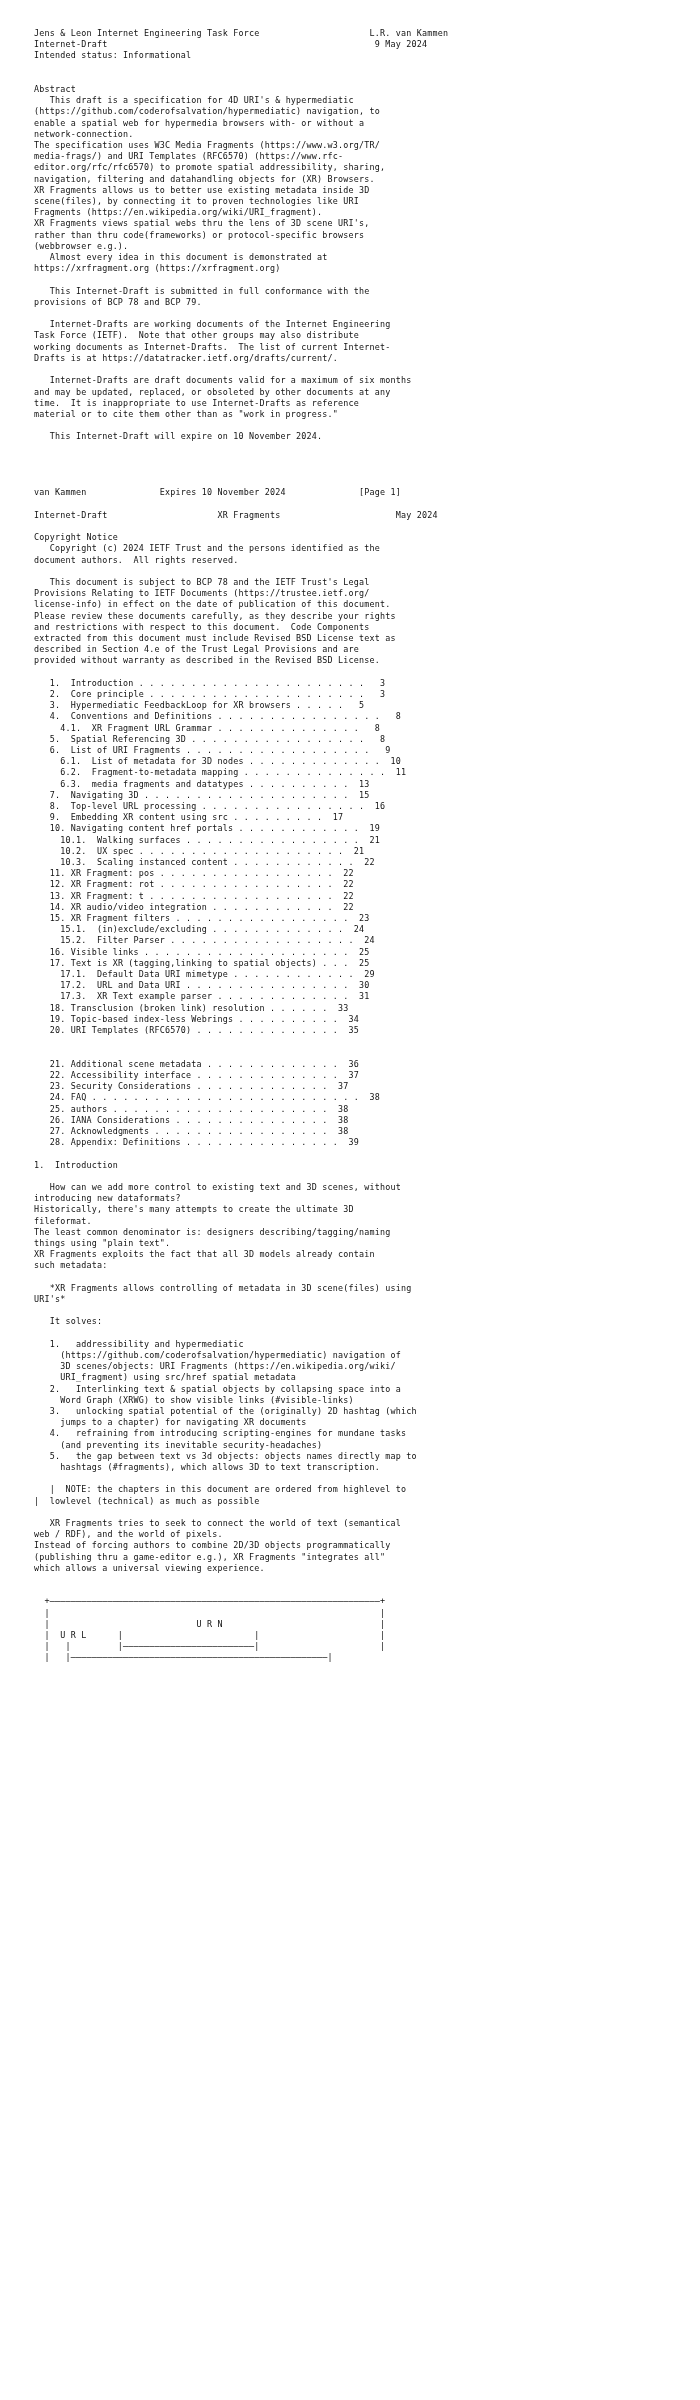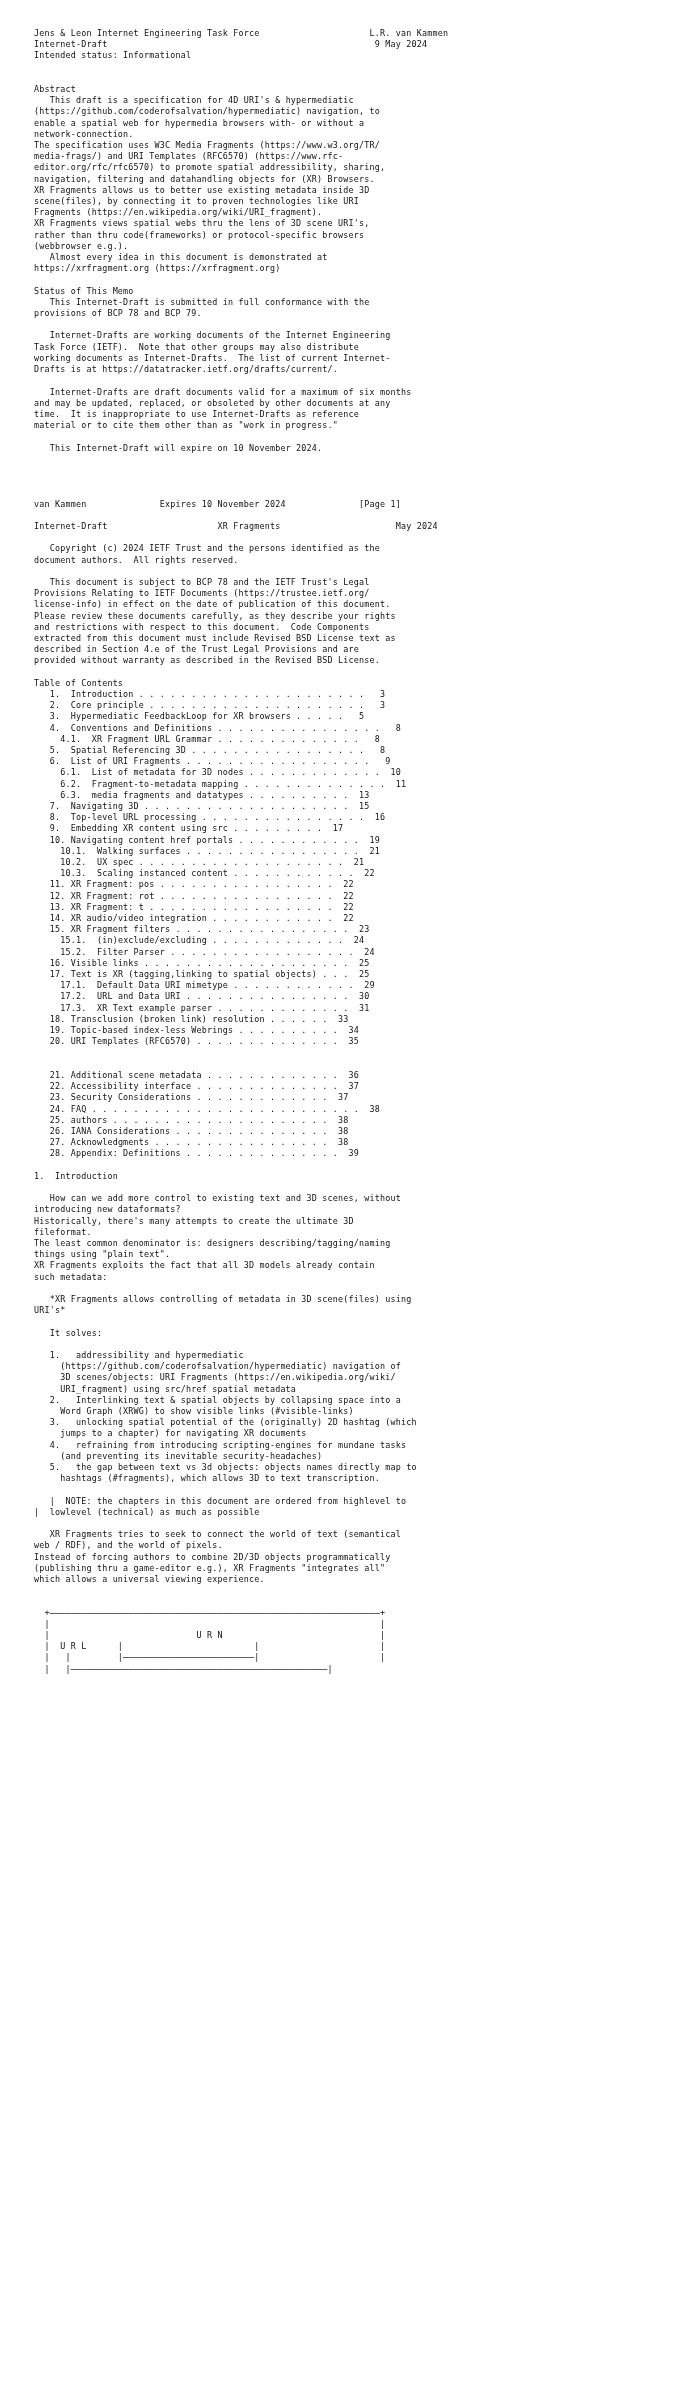--- a/index.html
+++ b/index.html
@@ -54,21 +54,20 @@
 Fragments (https://en.wikipedia.org/wiki/URI_fragment).
 XR Fragments views spatial webs thru the lens of 3D scene URI's,
 rather than thru code(frameworks) or protocol-specific browsers
 (webbrowser e.g.).</span>
 </pre>
   <pre class="doc">   <span>Almost every idea in this document is demonstrated at
 https://xrfragment.org (https://xrfragment.org)</span>
 
 </pre>
 
-  <pre class="doc">Status of This Memo</pre>
   <pre class="doc">   <span>This Internet-Draft is submitted in full conformance with the
 provisions of BCP 78 and BCP 79.</span>
 
    <span>Internet-Drafts are working documents of the Internet Engineering
 Task Force (IETF).  Note that other groups may also distribute
 working documents as Internet-Drafts.  The list of current Internet-
 Drafts is at https://datatracker.ietf.org/drafts/current/.</span>
 
    <span>Internet-Drafts are draft documents valid for a maximum of six months
 and may be updated, replaced, or obsoleted by other documents at any
@@ -81,35 +80,35 @@
 
 
 </pre>
 
   <pre class="doc"><span>van Kammen</span>              <span>Expires 10 November 2024</span>              <span>[Page 1]</span>
 
 <span>Internet-Draft</span>                     <span>XR Fragments</span>                      <span>May 2024</span>
 
 </pre>
 
+  <pre class="doc">Copyright Notice</pre>
   <pre class="doc">   <span>Copyright (c) 2024 IETF Trust and the persons identified as the
 document authors.  All rights reserved.</span>
 
    <span>This document is subject to BCP 78 and the IETF Trust's Legal
 Provisions Relating to IETF Documents (https://trustee.ietf.org/
 license-info) in effect on the date of publication of this document.
 Please review these documents carefully, as they describe your rights
 and restrictions with respect to this document.  Code Components
 extracted from this document must include Revised BSD License text as
 described in Section 4.e of the Trust Legal Provisions and are
 provided without warranty as described in the Revised BSD License.</span>
 
 </pre>
 
-  <pre class="doc">Table of Contents</pre>
   <pre class="doc">   <span>1.  <span>Introduction</span> . . . . . . . . . . . . . . . . . . . . . .   <span>3</span></span>
    <span>2.  <span>Core principle</span> . . . . . . . . . . . . . . . . . . . . .   <span>3</span></span>
    <span>3.  <span>Hypermediatic FeedbackLoop for XR browsers</span> . . . . .   <span>5</span></span>
    <span>4.  <span>Conventions and Definitions</span> . . . . . . . . . . . . . . . .   <span>8</span></span>
    <span>  4.1.  <span>XR Fragment URL Grammar</span> . . . . . . . . . . . . . .   <span>8</span></span>
    <span>5.  <span>Spatial Referencing 3D</span> . . . . . . . . . . . . . . . . .   <span>8</span></span>
    <span>6.  <span>List of URI Fragments</span> . . . . . . . . . . . . . . . . . .   <span>9</span></span>
    <span>  6.1.  <span>List of metadata for 3D nodes</span> . . . . . . . . . . . . .  <span>10</span></span>
    <span>  6.2.  <span>Fragment-to-metadata mapping</span> . . . . . . . . . . . . . .  <span>11</span></span>
    <span>  6.3.  <span>media fragments and datatypes</span> . . . . . . . . . .  <span>13</span></span>

